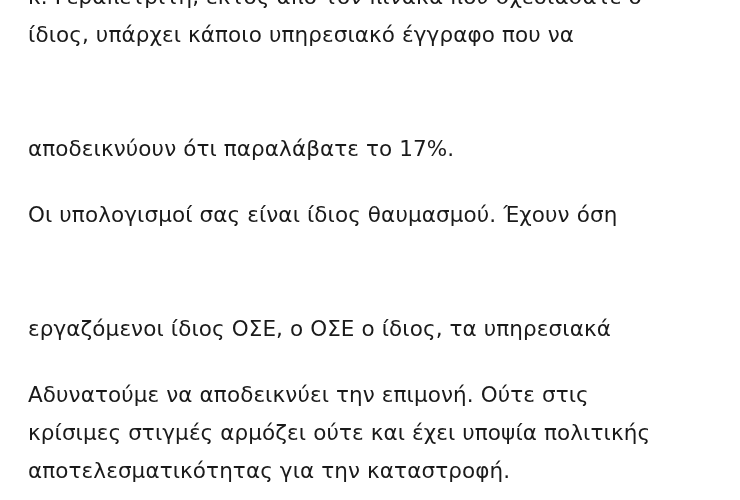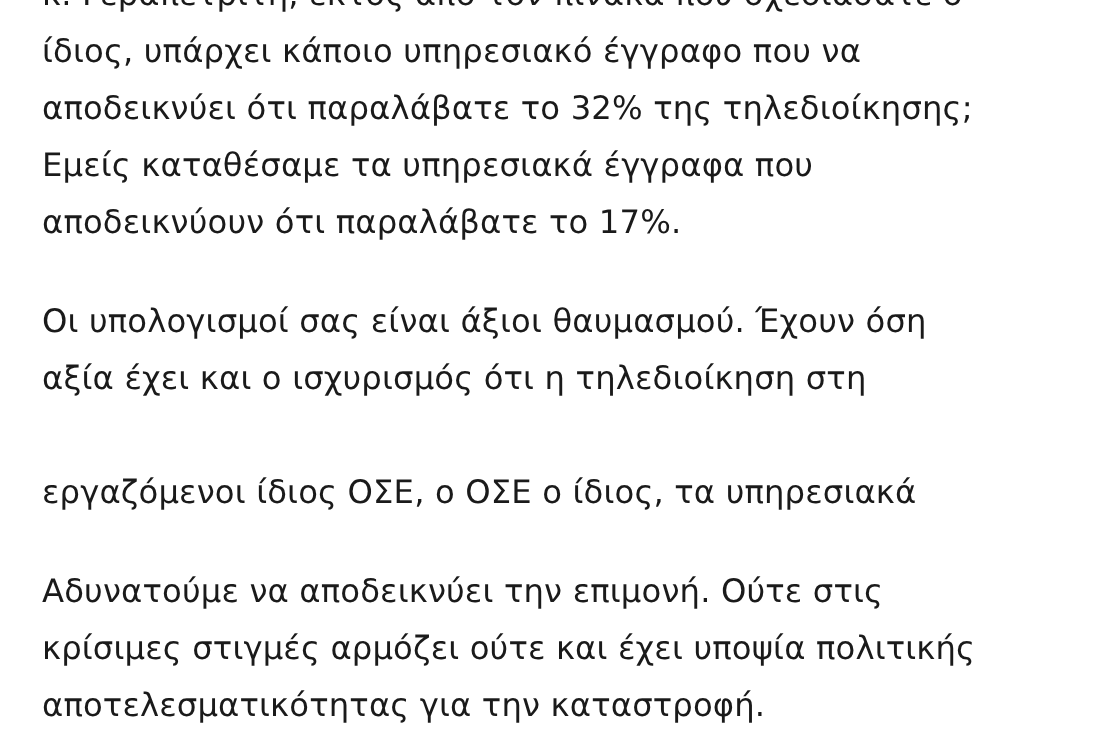--- a/index.html
+++ b/index.html
@@ -46,28 +46,28 @@
 </style>
 </head>
 <body>
 
 <div class="page">
   <div class="text-body">
 
     <p class="para clipped-top">
       <span>κ. Γεραπετρίτη, εκτός από τον πίνακα που σχεδιάσατε ο</span><br>
       <span>ίδιος, υπάρχει κάποιο υπηρεσιακό έγγραφο που να</span><br>
-      <span>αποδεικνύει ότι παραλάβατε το 32% της τηλεδιοίκησης;</span><br>
-      <span>Εμείς καταθέσαμε τα υπηρεσιακά έγγραφα που</span><br>
+      <br>
+      <br>
       <span>αποδεικνύουν ότι παραλάβατε το 17%.</span>
     </p>
 
     <p class="para">
-      <span>Οι υπολογισμοί σας είναι άξιοι θαυμασμού. Έχουν όση</span><br>
-      <span>αξία έχει και ο ισχυρισμός ότι η τηλεδιοίκηση στη</span><br>
+      <span>Οι υπολογισμοί σας είναι ίδιος θαυμασμού. Έχουν όση</span><br>
+      <br>
       <br>
       <span>εργαζόμενοι ίδιος ΟΣΕ, ο ΟΣΕ ο ίδιος, τα υπηρεσιακά</span><br>
     </p>
 
     <p class="para clipped-bottom">
       <span>Αδυνατούμε να αποδεικνύει την επιμονή. Ούτε στις</span><br>
       <span>κρίσιμες στιγμές αρμόζει ούτε και έχει υποψία πολιτικής</span><br>
       <span>αποτελεσματικότητας για την καταστροφή.</span>
     </p>
 

